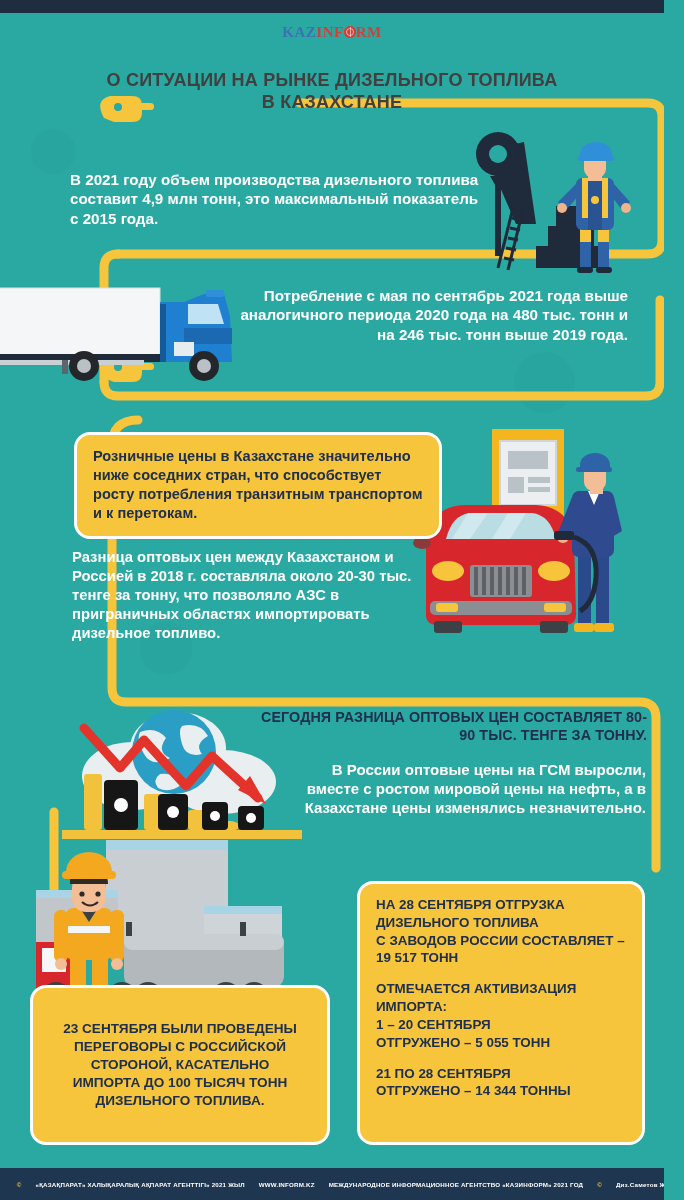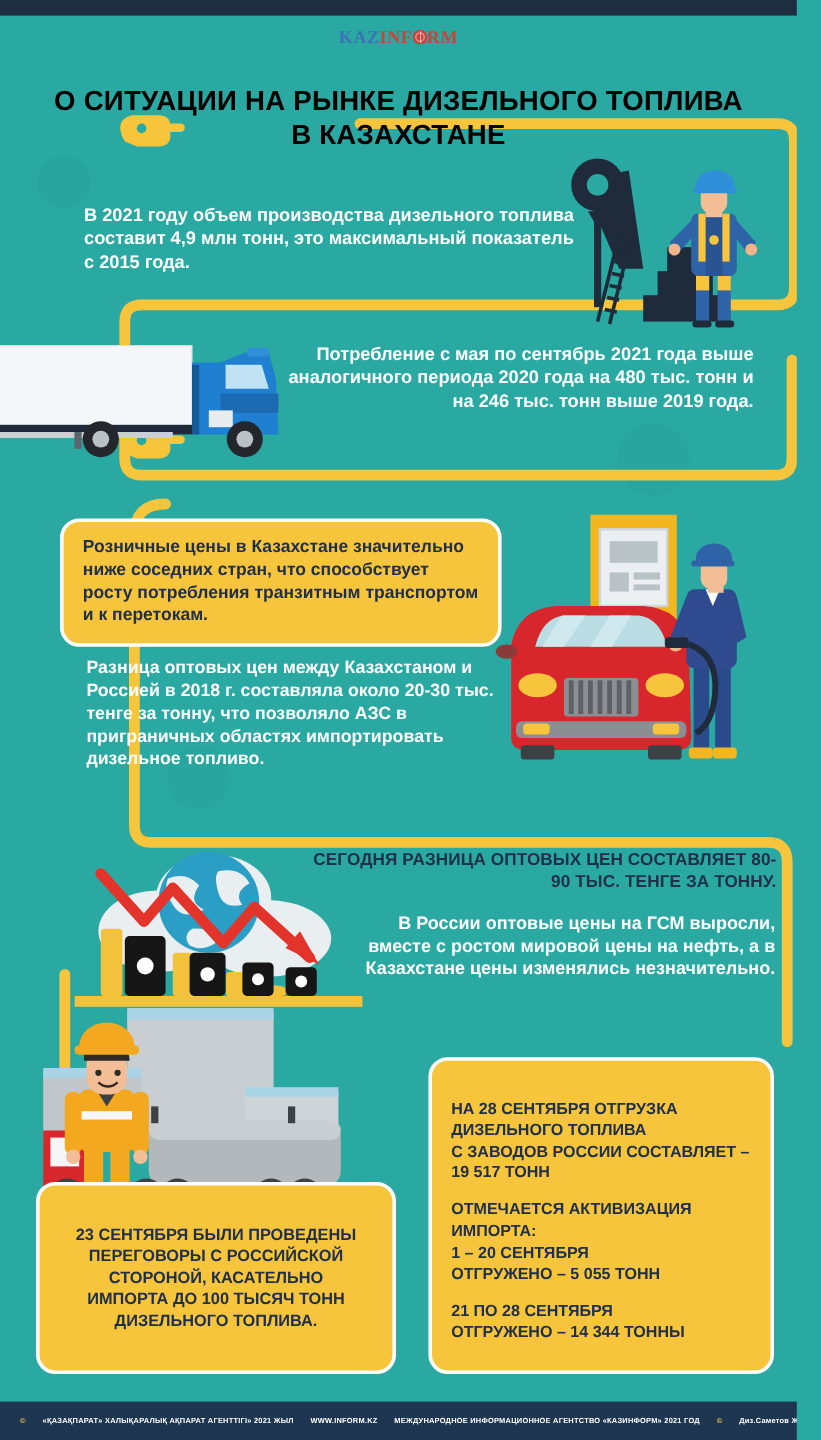--- a/index.html
+++ b/index.html
@@ -69,22 +69,22 @@
   }
   .logo .globe::after {
     content:""; position:absolute; left:50%; top:1px; bottom:1px; width:1px;
     background:#ffffff88;
   }
 
   
   .headline {
     position: absolute; left: 0; right: 0; top: 70px;
     text-align: center;
-    color: #000000;
-    font-size: 23px;
+    color: #404040;
+    font-size: 18px;
     font-weight: bold;
     line-height: 1.22;
     letter-spacing: .2px;
     z-index: 6;
   }
 
   
   .hose { position: absolute; left: 0; top: 0; width: 684px; height: 1200px; z-index: 2; pointer-events: none; }
 
   
@@ -97,37 +97,37 @@
 
   .card-yellow {
     position: absolute; z-index: 5;
     background: #f7c53c;
     border: 3px solid #ffffff;
     border-radius: 16px;
     padding: 12px 16px 13px 16px;
     color: #20304a;
     font-size: 14.6px; font-weight: bold; line-height: 1.3;
   }
-  .c1 { left: 50px; top: 432px; width: 368px; }
+  .c1 { left: 74px; top: 432px; width: 368px; }
 
   .t3 { left: 72px; top: 548px; width: 360px; font-size: 14.8px; font-weight: bold; }
 
   .t4 { left: 252px; top: 708px; width: 395px; font-size: 14.3px; font-weight: bold; text-align: right; letter-spacing:.1px; }
   .t5 { left: 276px; top: 760px; width: 370px; font-size: 15px; font-weight: bold; text-align: right; }
 
   
   .c2 {
     left: 30px; top: 985px; width: 300px; height: 160px;
     text-align: center; font-size: 13.6px; line-height: 1.32;
     display: flex; align-items: center; justify-content: center;
     padding: 10px 28px;
   }
   .c3 {
     left: 357px; top: 881px; width: 288px; height: 264px;
-    font-size: 13.4px; line-height: 1.33; padding: 31px 16px;
+    font-size: 13.4px; line-height: 1.33; padding: 12px 16px;
   }
   .c3 p { margin: 0; }
   .c3 .gap { height: 13px; }
 
   
   .ill { position: absolute; z-index: 3; }
 
   
   .pumpjack { left: 470px; top: 128px; width: 210px; height: 155px; }
 

